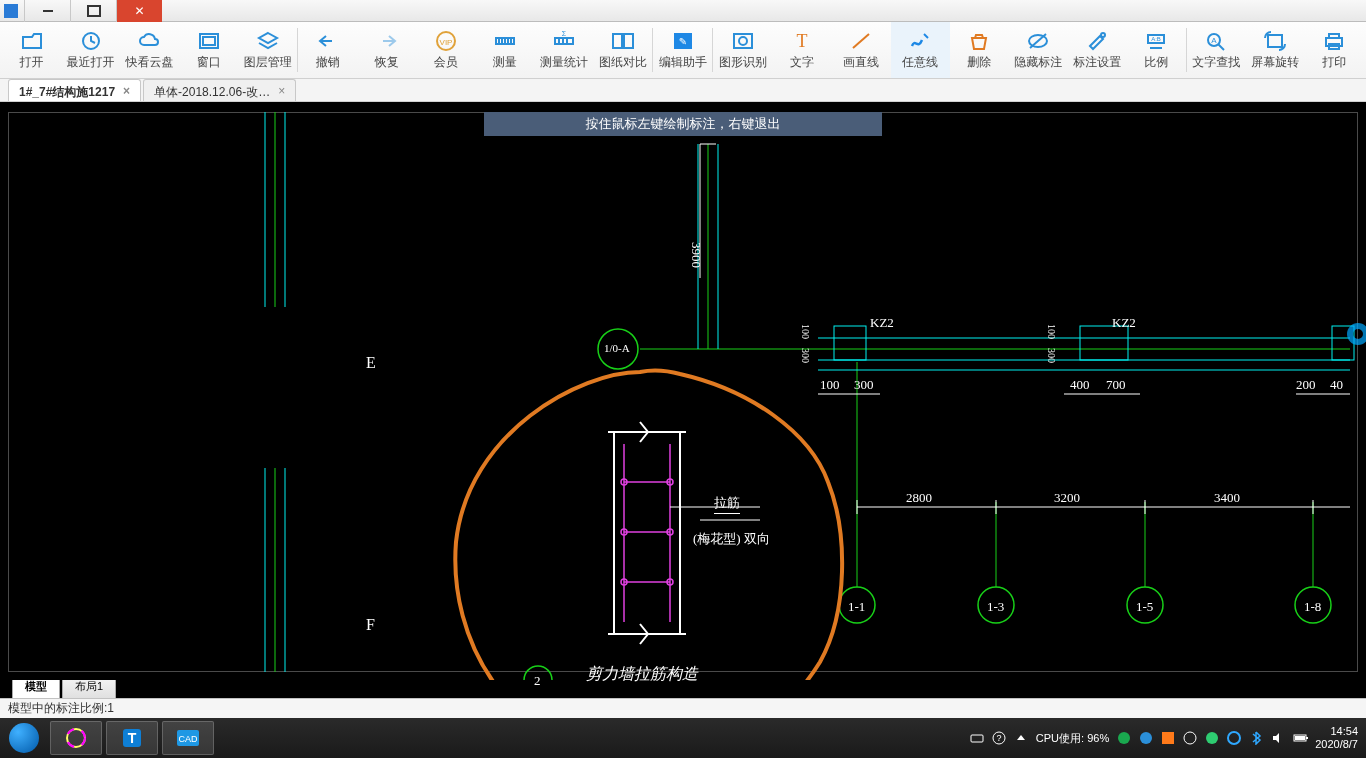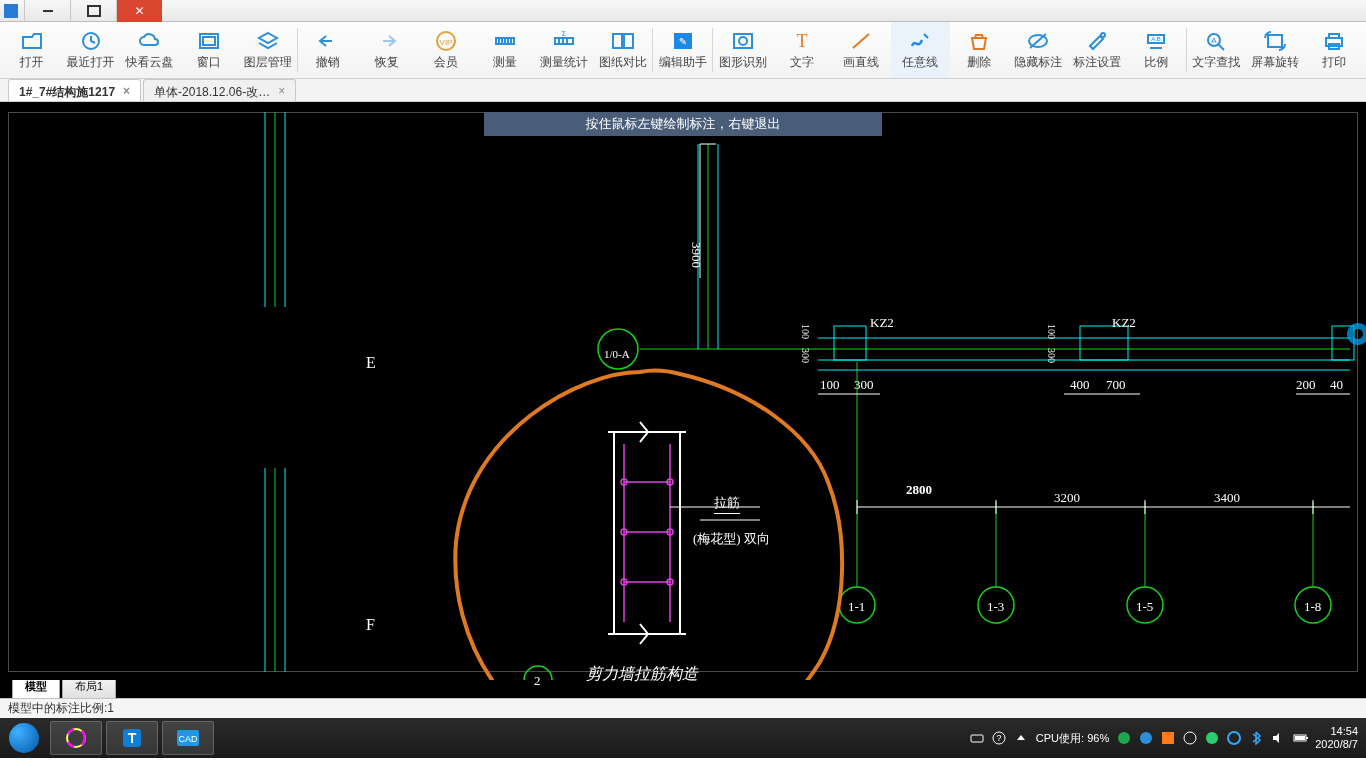--- a/index.html
+++ b/index.html
@@ -403,21 +403,21 @@
                C 700 658, 770 640, 820 560
                C 848 510, 848 430, 828 380
                C 810 330, 750 288, 680 272
                C 665 268, 650 268, 640 270 Z"></path>
     </g>
   </svg>
 
   <span class="dlabel" style="left:366px; top:252px; font-size:16px;">E</span>
   <span class="dlabel" style="left:366px; top:514px; font-size:16px;">F</span>
 
-  <span class="dlabel" style="left:604px; top:246px; font-size:11px;">1/0-A</span>
+  <span class="dlabel" style="left:604px; top:240px; font-size:11px;">1/0-A</span>
   <span class="dlabel" style="left:848px; top:497px;">1-1</span>
   <span class="dlabel" style="left:987px; top:497px;">1-3</span>
   <span class="dlabel" style="left:1136px; top:497px;">1-5</span>
   <span class="dlabel" style="left:1304px; top:497px;">1-8</span>
   <span class="dlabel" style="left:534px; top:571px;">2</span>
 
   <span class="dlabel v" style="left:688px; top:140px;">3900</span>
 
   <span class="dlabel" style="left:870px; top:213px;">KZ2</span>
   <span class="dlabel" style="left:1112px; top:213px;">KZ2</span>
@@ -427,21 +427,21 @@
   <span class="dlabel" style="left:1070px; top:275px;">400</span>
   <span class="dlabel" style="left:1106px; top:275px;">700</span>
   <span class="dlabel" style="left:1296px; top:275px;">200</span>
   <span class="dlabel" style="left:1330px; top:275px;">40</span>
 
   <span class="dlabel v" style="left:800px; top:222px; font-size:10px;">100</span>
   <span class="dlabel v" style="left:800px; top:246px; font-size:10px;">300</span>
   <span class="dlabel v" style="left:1046px; top:222px; font-size:10px;">100</span>
   <span class="dlabel v" style="left:1046px; top:246px; font-size:10px;">300</span>
 
-  <span class="dlabel" style="left:906px; top:380px;font-weight:bold;">2800</span>
+  <span class="dlabel" style="left:906px; top:388px;">2800</span>
   <span class="dlabel" style="left:1054px; top:388px;">3200</span>
   <span class="dlabel" style="left:1214px; top:388px;">3400</span>
 
   <span class="dlabel underline" style="left:714px; top:392px;">拉筋</span>
   <span class="dlabel" style="left:693px; top:428px;">(梅花型) 双向</span>
   <span class="dlabel" style="left:586px; top:562px; font-size:16px; font-style:italic;">剪力墙拉筋构造</span>
 </div>
 
 <div class="bottomtabs" id="bottomtabs">
     <div class="btab active">模型</div>

